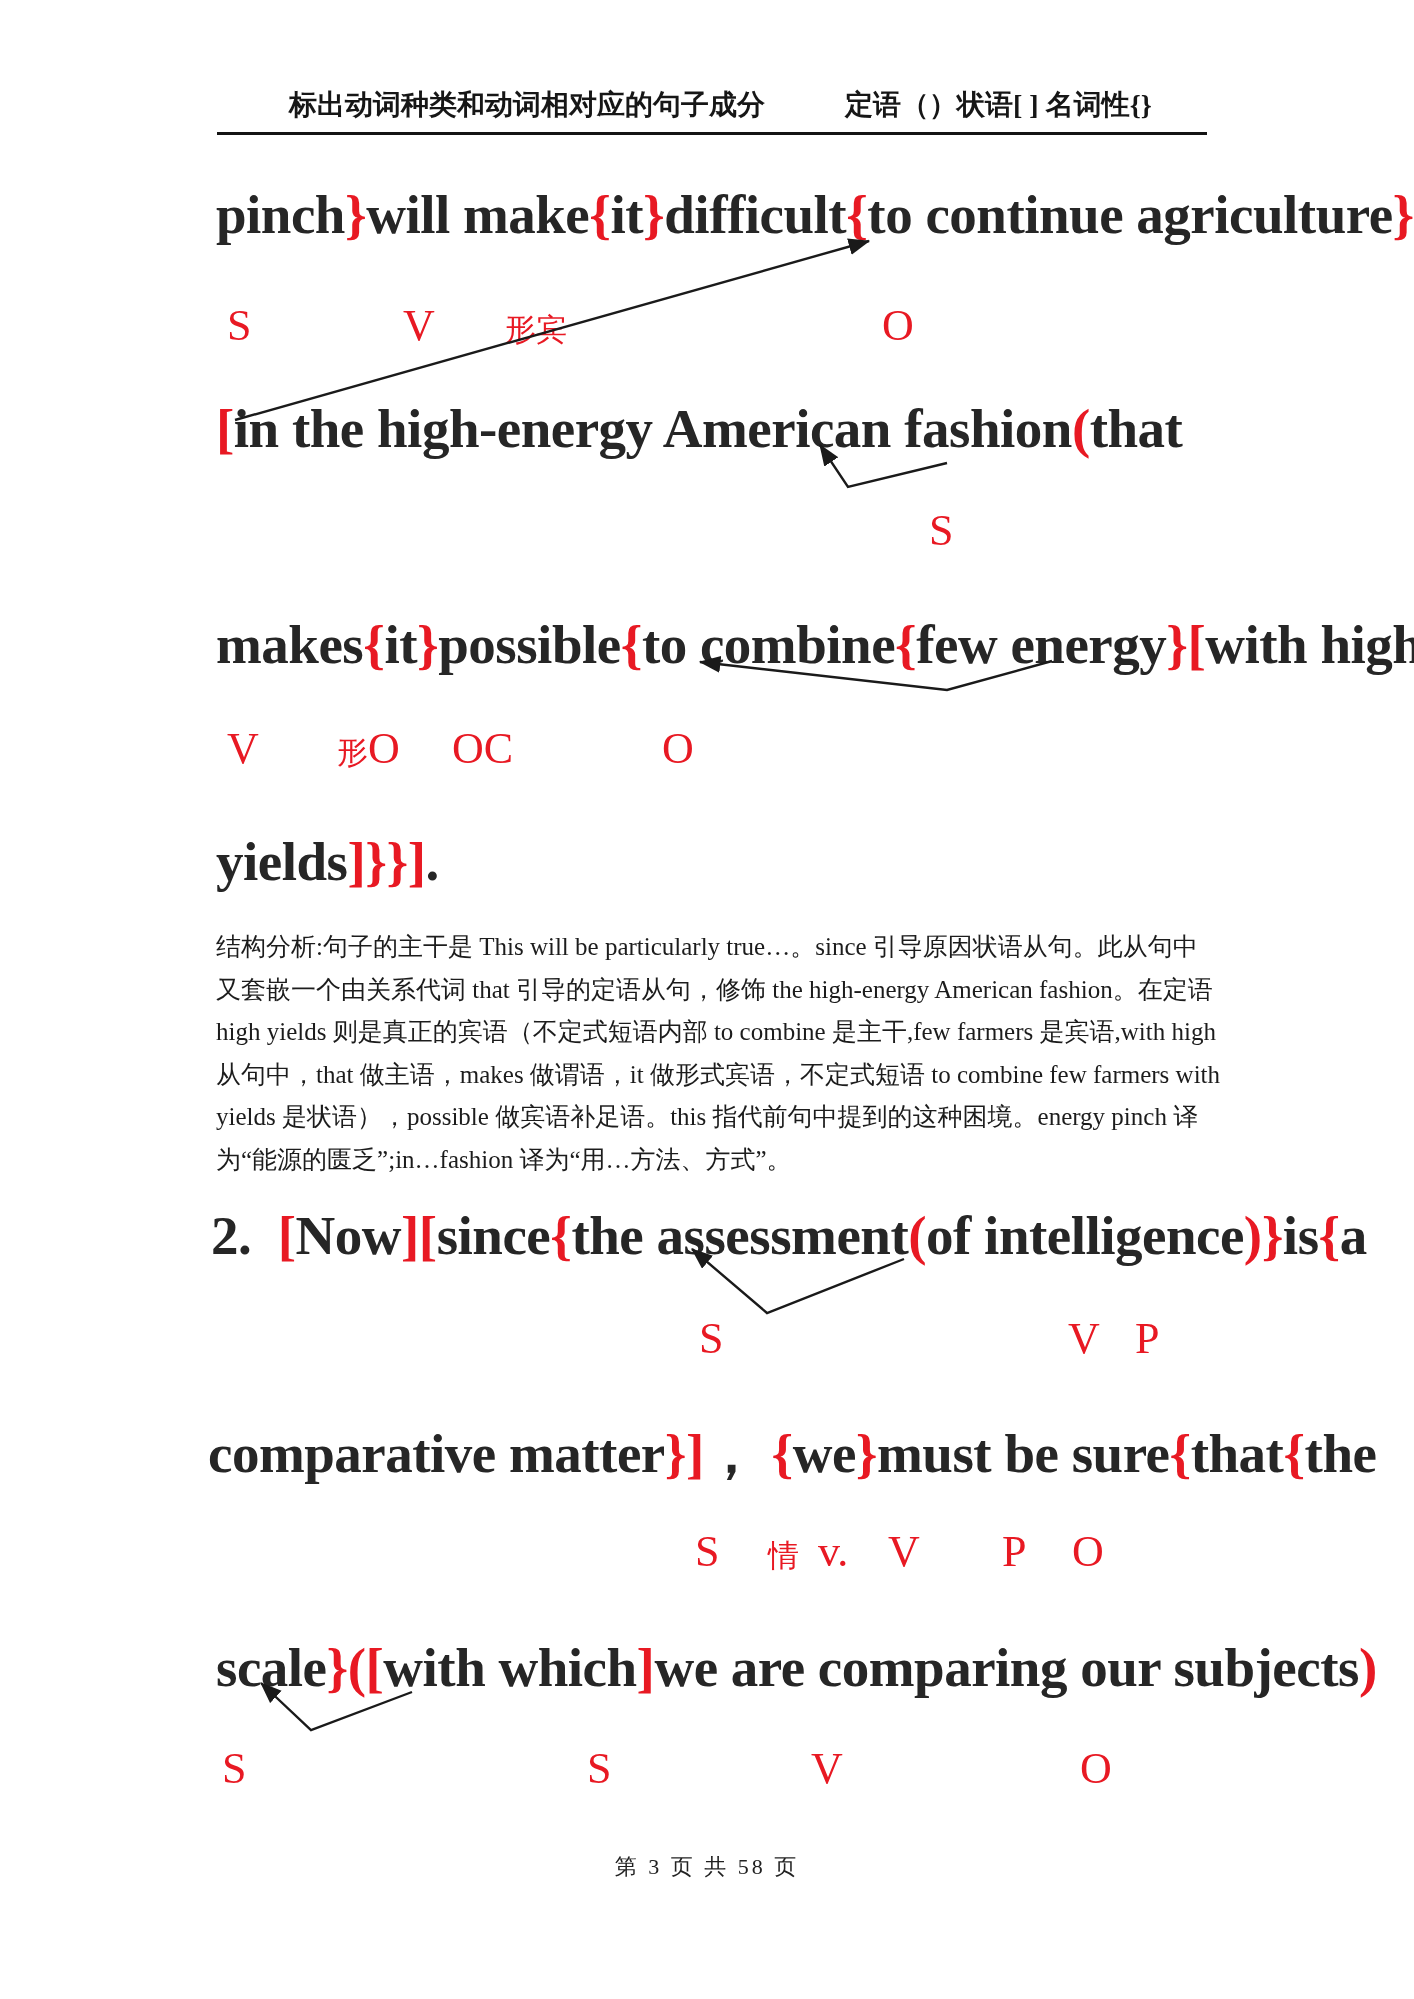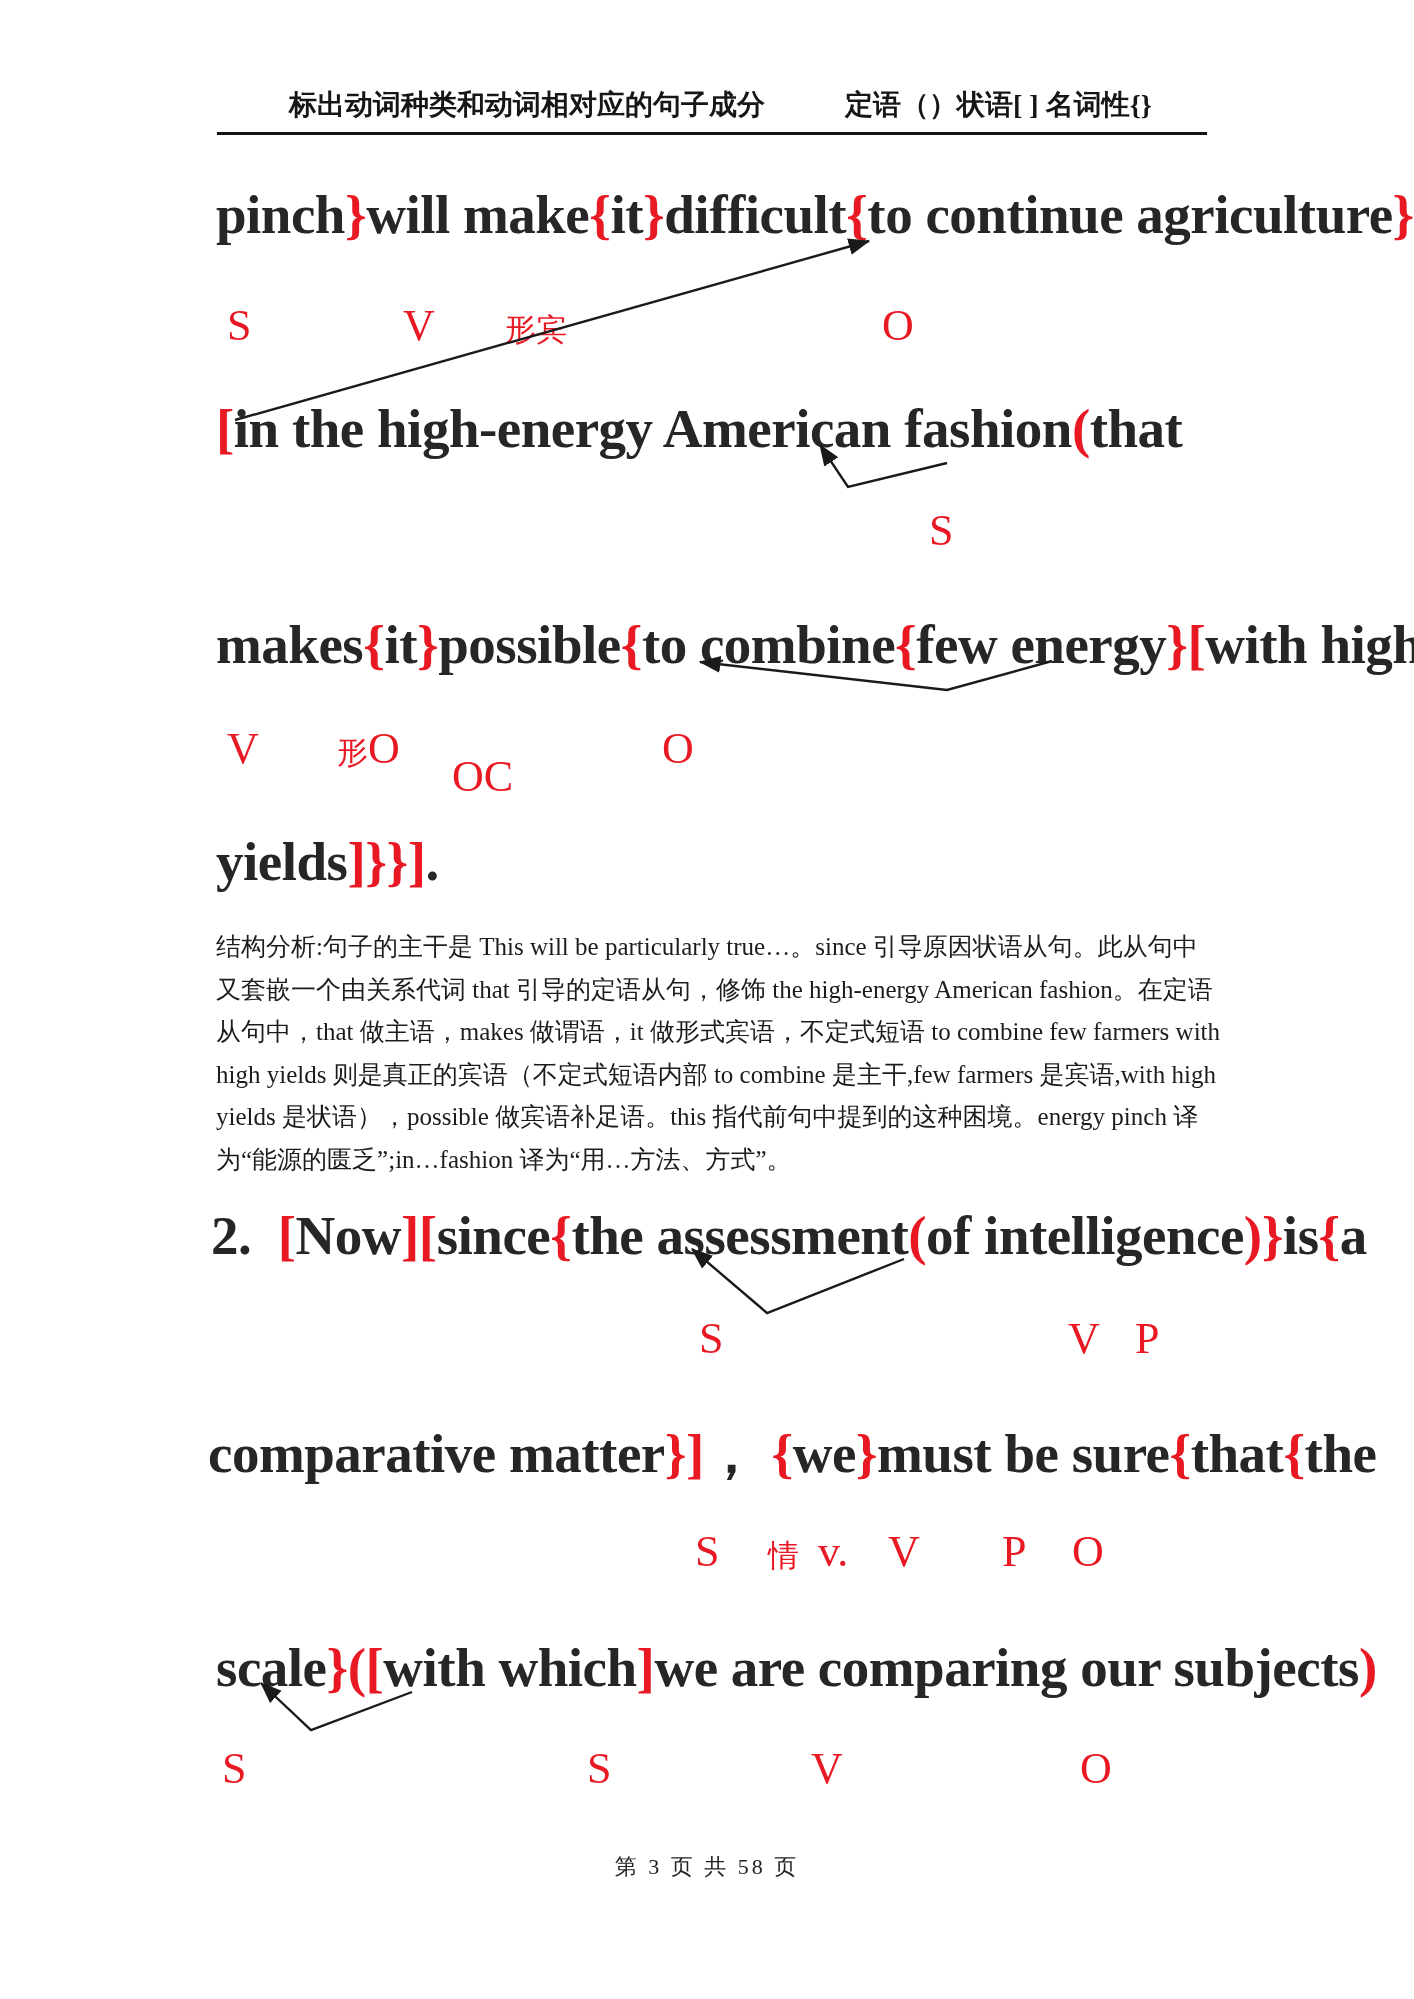--- a/index.html
+++ b/index.html
@@ -36,40 +36,40 @@
       <div class="big" style="top: 1417px; left: 208px;"><span class="">comparative matter</span><span class="red">}]</span><span class="">，&nbsp;</span><span class="red">{</span><span class="">we</span><span class="red">}</span><span class="">must be sure</span><span class="red">{</span><span class="">that</span><span class="red">{</span><span class="">the</span></div>
       <div class="big" style="top: 1636px; left: 216px;"><span class="">scale</span><span class="red">}([</span><span class="">with which</span><span class="red">]</span><span class="">we are comparing our subjects</span><span class="red">)</span></div>
       <div class="lab" style="left: 227px; top: 300px;">S</div>
       <div class="lab" style="left: 403px; top: 300px;">V</div>
       <div class="lab small" style="left: 505px; top: 309px;">形宾</div>
       <div class="lab" style="left: 882px; top: 300px;">O</div>
       <div class="lab" style="left: 929px; top: 505px;">S</div>
       <div class="lab" style="left: 227px; top: 723px;">V</div>
       <div class="lab small" style="left: 337px; top: 732px;">形</div>
       <div class="lab" style="left: 368px; top: 723px;">O</div>
-      <div class="lab" style="left: 452px; top: 723px; margin-top: 28px;">OC</div>
+      <div class="lab" style="left: 452px; top: 723px;">OC</div>
       <div class="lab" style="left: 662px; top: 723px;">O</div>
       <div class="lab" style="left: 699px; top: 1313px;">S</div>
       <div class="lab" style="left: 1068px; top: 1313px;">V</div>
       <div class="lab" style="left: 1135px; top: 1313px;">P</div>
       <div class="lab" style="left: 695px; top: 1526px;">S</div>
       <div class="lab small" style="left: 768px; top: 1535px;">情</div>
       <div class="lab" style="left: 818px; top: 1526px;">v.</div>
       <div class="lab" style="left: 888px; top: 1526px;">V</div>
       <div class="lab" style="left: 1002px; top: 1526px;">P</div>
       <div class="lab" style="left: 1072px; top: 1526px;">O</div>
       <div class="lab" style="left: 222px; top: 1743px;">S</div>
       <div class="lab" style="left: 587px; top: 1743px;">S</div>
       <div class="lab" style="left: 811px; top: 1743px;">V</div>
       <div class="lab" style="left: 1080px; top: 1743px;">O</div>
       <div class="para" style="top: 926px; left: 216px;">
         <div class="pline">结构分析:句子的主干是 This will be particularly true…。since 引导原因状语从句。此从句中</div>
         <div class="pline">又套嵌一个由关系代词 that 引导的定语从句，修饰 the high-energy American fashion。在定语</div>
+        <div class="pline">high yields 则是真正的宾语（不定式短语内部 to combine 是主干,few farmers 是宾语,with high</div>
         <div class="pline">从句中，that 做主语，makes 做谓语，it 做形式宾语，不定式短语 to combine few farmers with</div>
-        <div class="pline">high yields 则是真正的宾语（不定式短语内部 to combine 是主干,few farmers 是宾语,with high</div>
         <div class="pline">yields 是状语），possible 做宾语补足语。this 指代前句中提到的这种困境。energy pinch 译</div>
         <div class="pline">为“能源的匮乏”;in…fashion 译为“用…方法、方式”。</div>
       </div>
     </div>
 
   <svg id="arrows" viewBox="0 0 1414 1999">
     <defs>
       <marker id="ah" markerWidth="11" markerHeight="9" refX="8.5" refY="3.5" orient="auto">
         <path d="M0,0 L9,3.5 L0,7 Z" fill="#1a1a1a"></path>
       </marker>

